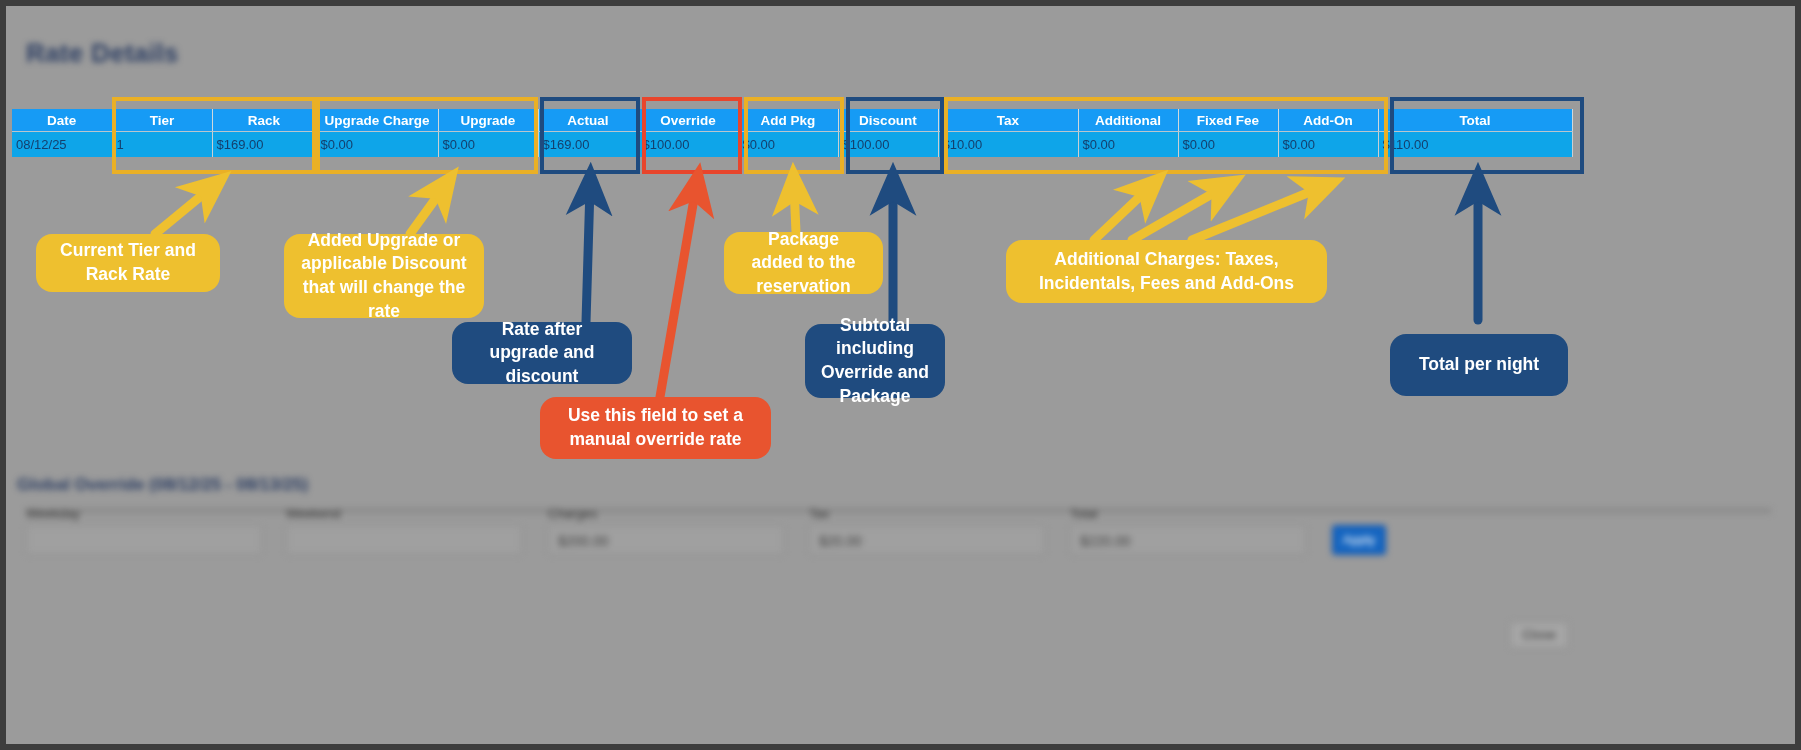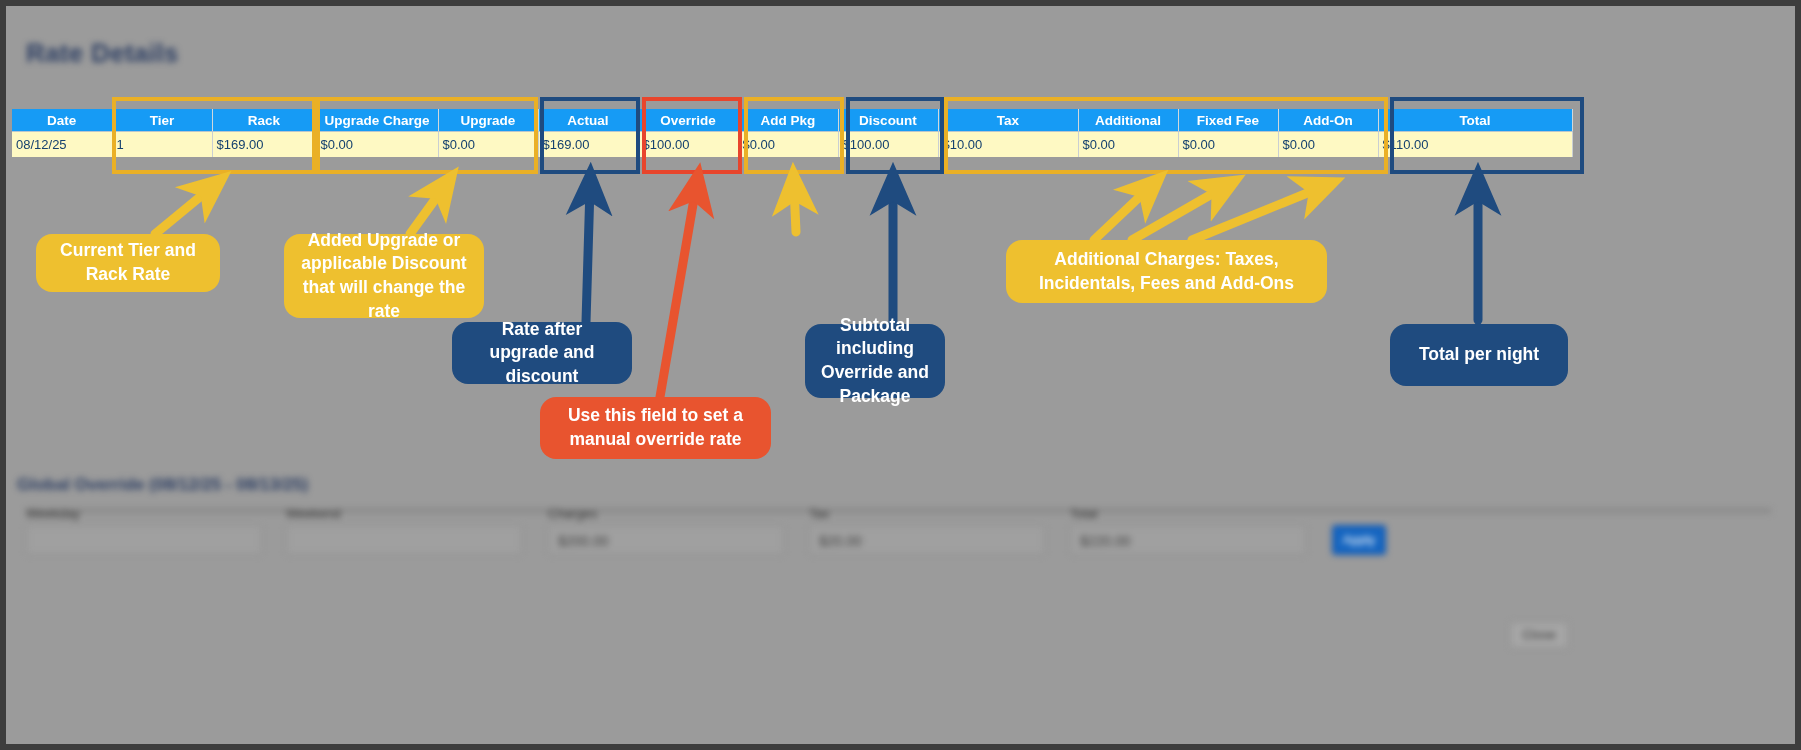--- a/index.html
+++ b/index.html
@@ -72,21 +72,21 @@
   #rate-table th{
     background:#169bf5;color:#ffffff;font-size:13.5px;font-weight:bold;
     height:22px;padding:0 4px;text-align:center;
     border-right:1px solid #cfd8dc;border-bottom:1px solid #b9c6cc;
     white-space:nowrap;
   }
   #rate-table td{
     font-size:13px;color:#14406e;height:25px;padding:0 0 0 4px;
     text-align:left;border-right:1px solid #c9cfd3;white-space:nowrap;
   }
-  #rate-table tr.r1 td{background:#fef9c3;}
+  #rate-table tr.r1 td{background:#0ea5e9;}
   #rate-table tr.r2 td{background:#e1e1e1;border-top:1px solid #c9cfd3;}
 
   
   .hl{position:absolute;box-sizing:border-box;pointer-events:none;}
   .hl.y{border:4px solid #eab026;}
   .hl.n{border:4px solid #1f4b7f;}
   .hl.r{border:4px solid #e8452c;}
 
   
   .callout{
@@ -224,18 +224,19 @@
       <path d="M1120,228 L1212,175" stroke="#eec02f" stroke-width="9" marker-end="url(#ay)"></path>
       <path d="M1180,228 L1310,175" stroke="#eec02f" stroke-width="9" marker-end="url(#ay)"></path>
       <path d="M1466,308 L1466,175" stroke="#1f4b7f" stroke-width="9" marker-end="url(#an)"></path>
     </g>
   </svg>
 
   <div class="callout yellow" id="c-tier" style="left:24px;top:222px;width:184px;height:58px;">Current Tier and Rack Rate</div>
   <div class="callout yellow" id="c-upgrade" style="left:272px;top:222px;width:200px;height:84px;">Added Upgrade or applicable Discount that will change the rate</div>
   <div class="callout navy" id="c-actual" style="left:440px;top:310px;width:180px;height:62px;">Rate after upgrade and discount</div>
   <div class="callout red" id="c-override" style="left:528px;top:385px;width:231px;height:62px;">Use this field to set a manual override rate</div>
+  <div class="callout yellow" id="c-addpkg" style="left:712px;top:220px;width:159px;height:62px;">Package added to the reservation</div>
   <div class="callout navy" id="c-subtotal" style="left:793px;top:312px;width:140px;height:74px;">Subtotal including Override and Package</div>
   <div class="callout yellow" id="c-additional" style="left:994px;top:228px;width:321px;height:63px;">Additional Charges: Taxes, Incidentals, Fees and Add-Ons</div>
-  <div class="callout navy" id="c-total" style="left:1378px;top:312px;width:178px;height:62px;">Total per night</div>
+  <div class="callout navy" id="c-total" style="left:1378px;top:322px;width:178px;height:62px;">Total per night</div>
 
  </div>
 </div>
 
 </body></html>

